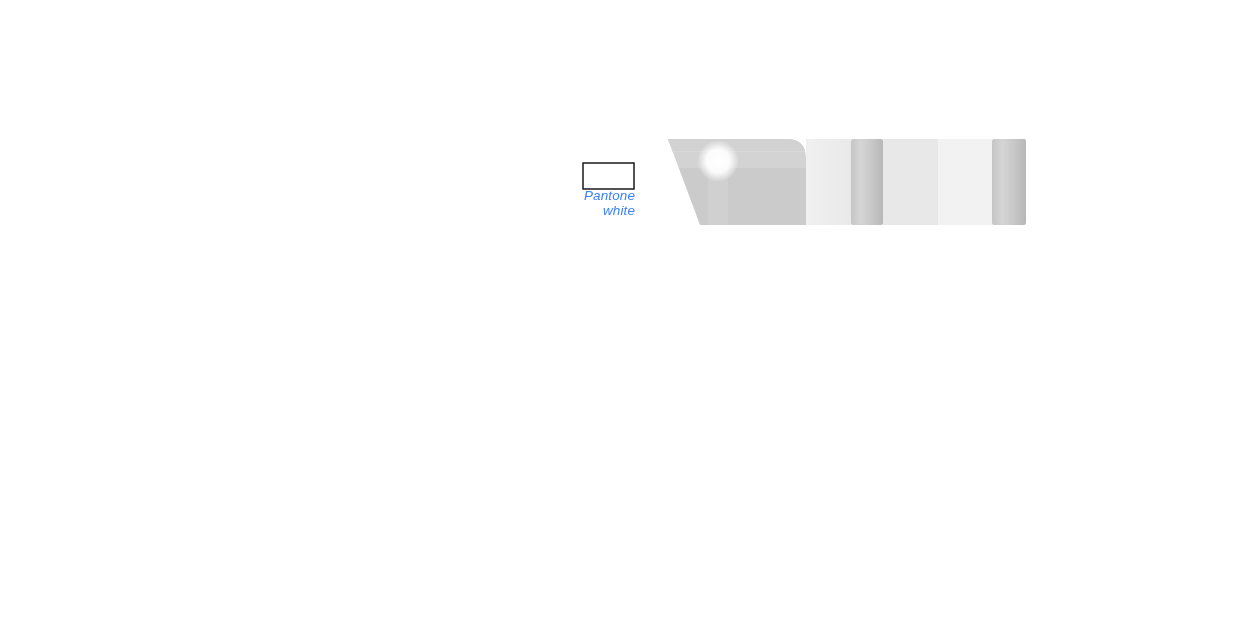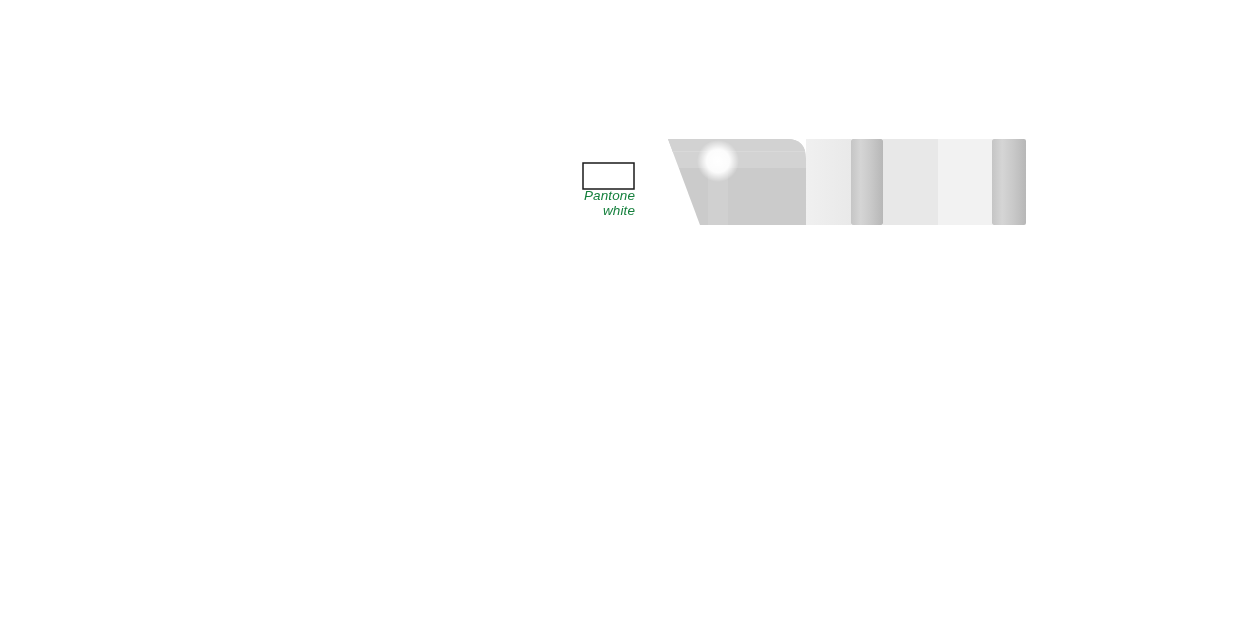--- a/index.html
+++ b/index.html
@@ -27,21 +27,21 @@
   }
   .swatch-label {
     position: absolute;
     left: 545px;
     top: 189px;
     width: 90px;
     text-align: right;
     font-style: italic;
     font-size: 13.5px;
     line-height: 14.5px;
-    color: #15803d;
+    color: #3b82f6;
     letter-spacing: 0.1px;
   }
   .swatch-label .line {
     display: block;
   }
 </style>
 </head>
 <body>
 
 <div class="stage">

